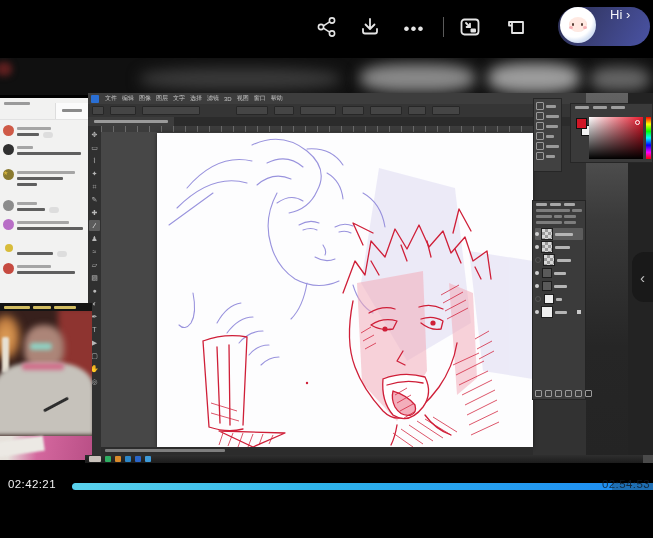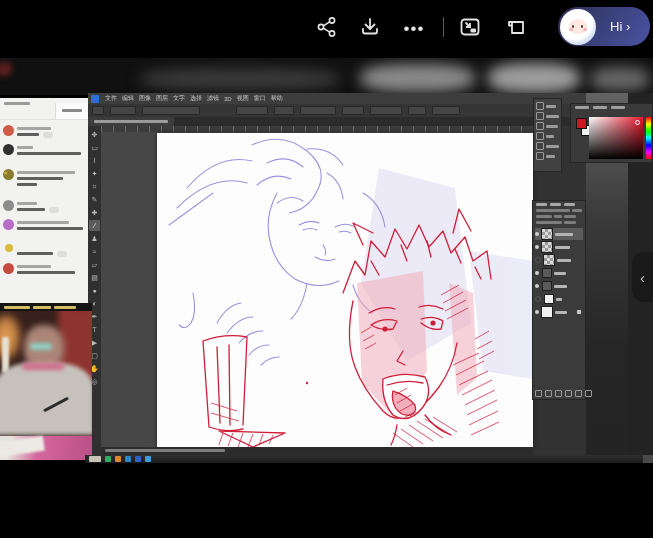--- a/index.html
+++ b/index.html
@@ -7,21 +7,21 @@
          font-family:"Liberation Sans",sans-serif;}
   .abs{position:absolute;}
   
   .topbar{left:0;top:0;width:653px;height:55px;background:#000;}
   .vtitle{left:18px;top:18px;font-size:15px;color:#f2f2f2;letter-spacing:.2px;}
   .tb-btn{width:26px;height:26px;top:14px;display:flex;align-items:center;justify-content:center;cursor:pointer;}
   .tb-btn svg{display:block;}
   .tb-more{color:#e4e4e4;font-size:17px;letter-spacing:1px;line-height:10px;}
   .tb-div{left:443px;top:17px;width:1px;height:20px;background:#5a5a5a;}
   .hi-pill{left:558px;top:7px;width:92px;height:39px;border-radius:20px;
-           background:linear-gradient(120deg,#2c2f52,#4a53a4);display:flex;align-items:center;cursor:pointer;}
+           background:linear-gradient(120deg,#2c2f52,#4a53a4);display:flex;cursor:pointer;}
   .hi-ava{position:relative;width:36px;height:36px;margin-left:2px;border-radius:50%;
           background:radial-gradient(circle at 40% 35%,#ffffff 0 55%,#d7e2f4 70%,#b9c8ea);}
   .hi-face{position:absolute;left:9px;top:10px;width:18px;height:15px;border-radius:50%;
            background:radial-gradient(circle at 50% 45%,#ffe9e2 0 60%,#f6c9c0);}
   .hi-eye{position:absolute;width:2px;height:3px;background:#5a4038;border-radius:2px;top:16px;}
   .hi-cheek{position:absolute;width:4px;height:3px;background:#f5a0a8;border-radius:50%;top:19px;opacity:.8;}
   .hi-label{color:#f4f4f8;font-size:13px;margin-left:14px;}
   
   .video{left:0;top:55px;width:653px;height:408px;background:#000;overflow:hidden;}
   .banner{left:0;top:3px;width:653px;height:37px;background:#101010;overflow:hidden;}
@@ -501,20 +501,27 @@
       <div class="tk" style="background:#2a66c8"></div>
       <div class="tk" style="background:#3e9ad8"></div>
       <div class="tk-end"></div>
     </div>
 
     <div class="abs side-tab">
       <span>‹</span>
     </div>
   </div>
 
+  <div class="abs prow">
+    <div class="abs time-cur">02:42:21</div>
+    <div class="abs track">
+      <div class="fill" style="width: 93%;"></div>
+    </div>
+    <div class="abs time-dur">02:54:53</div>
+  </div>
 
   <div class="abs controls">
     
 
     
     
 
     
     
 

